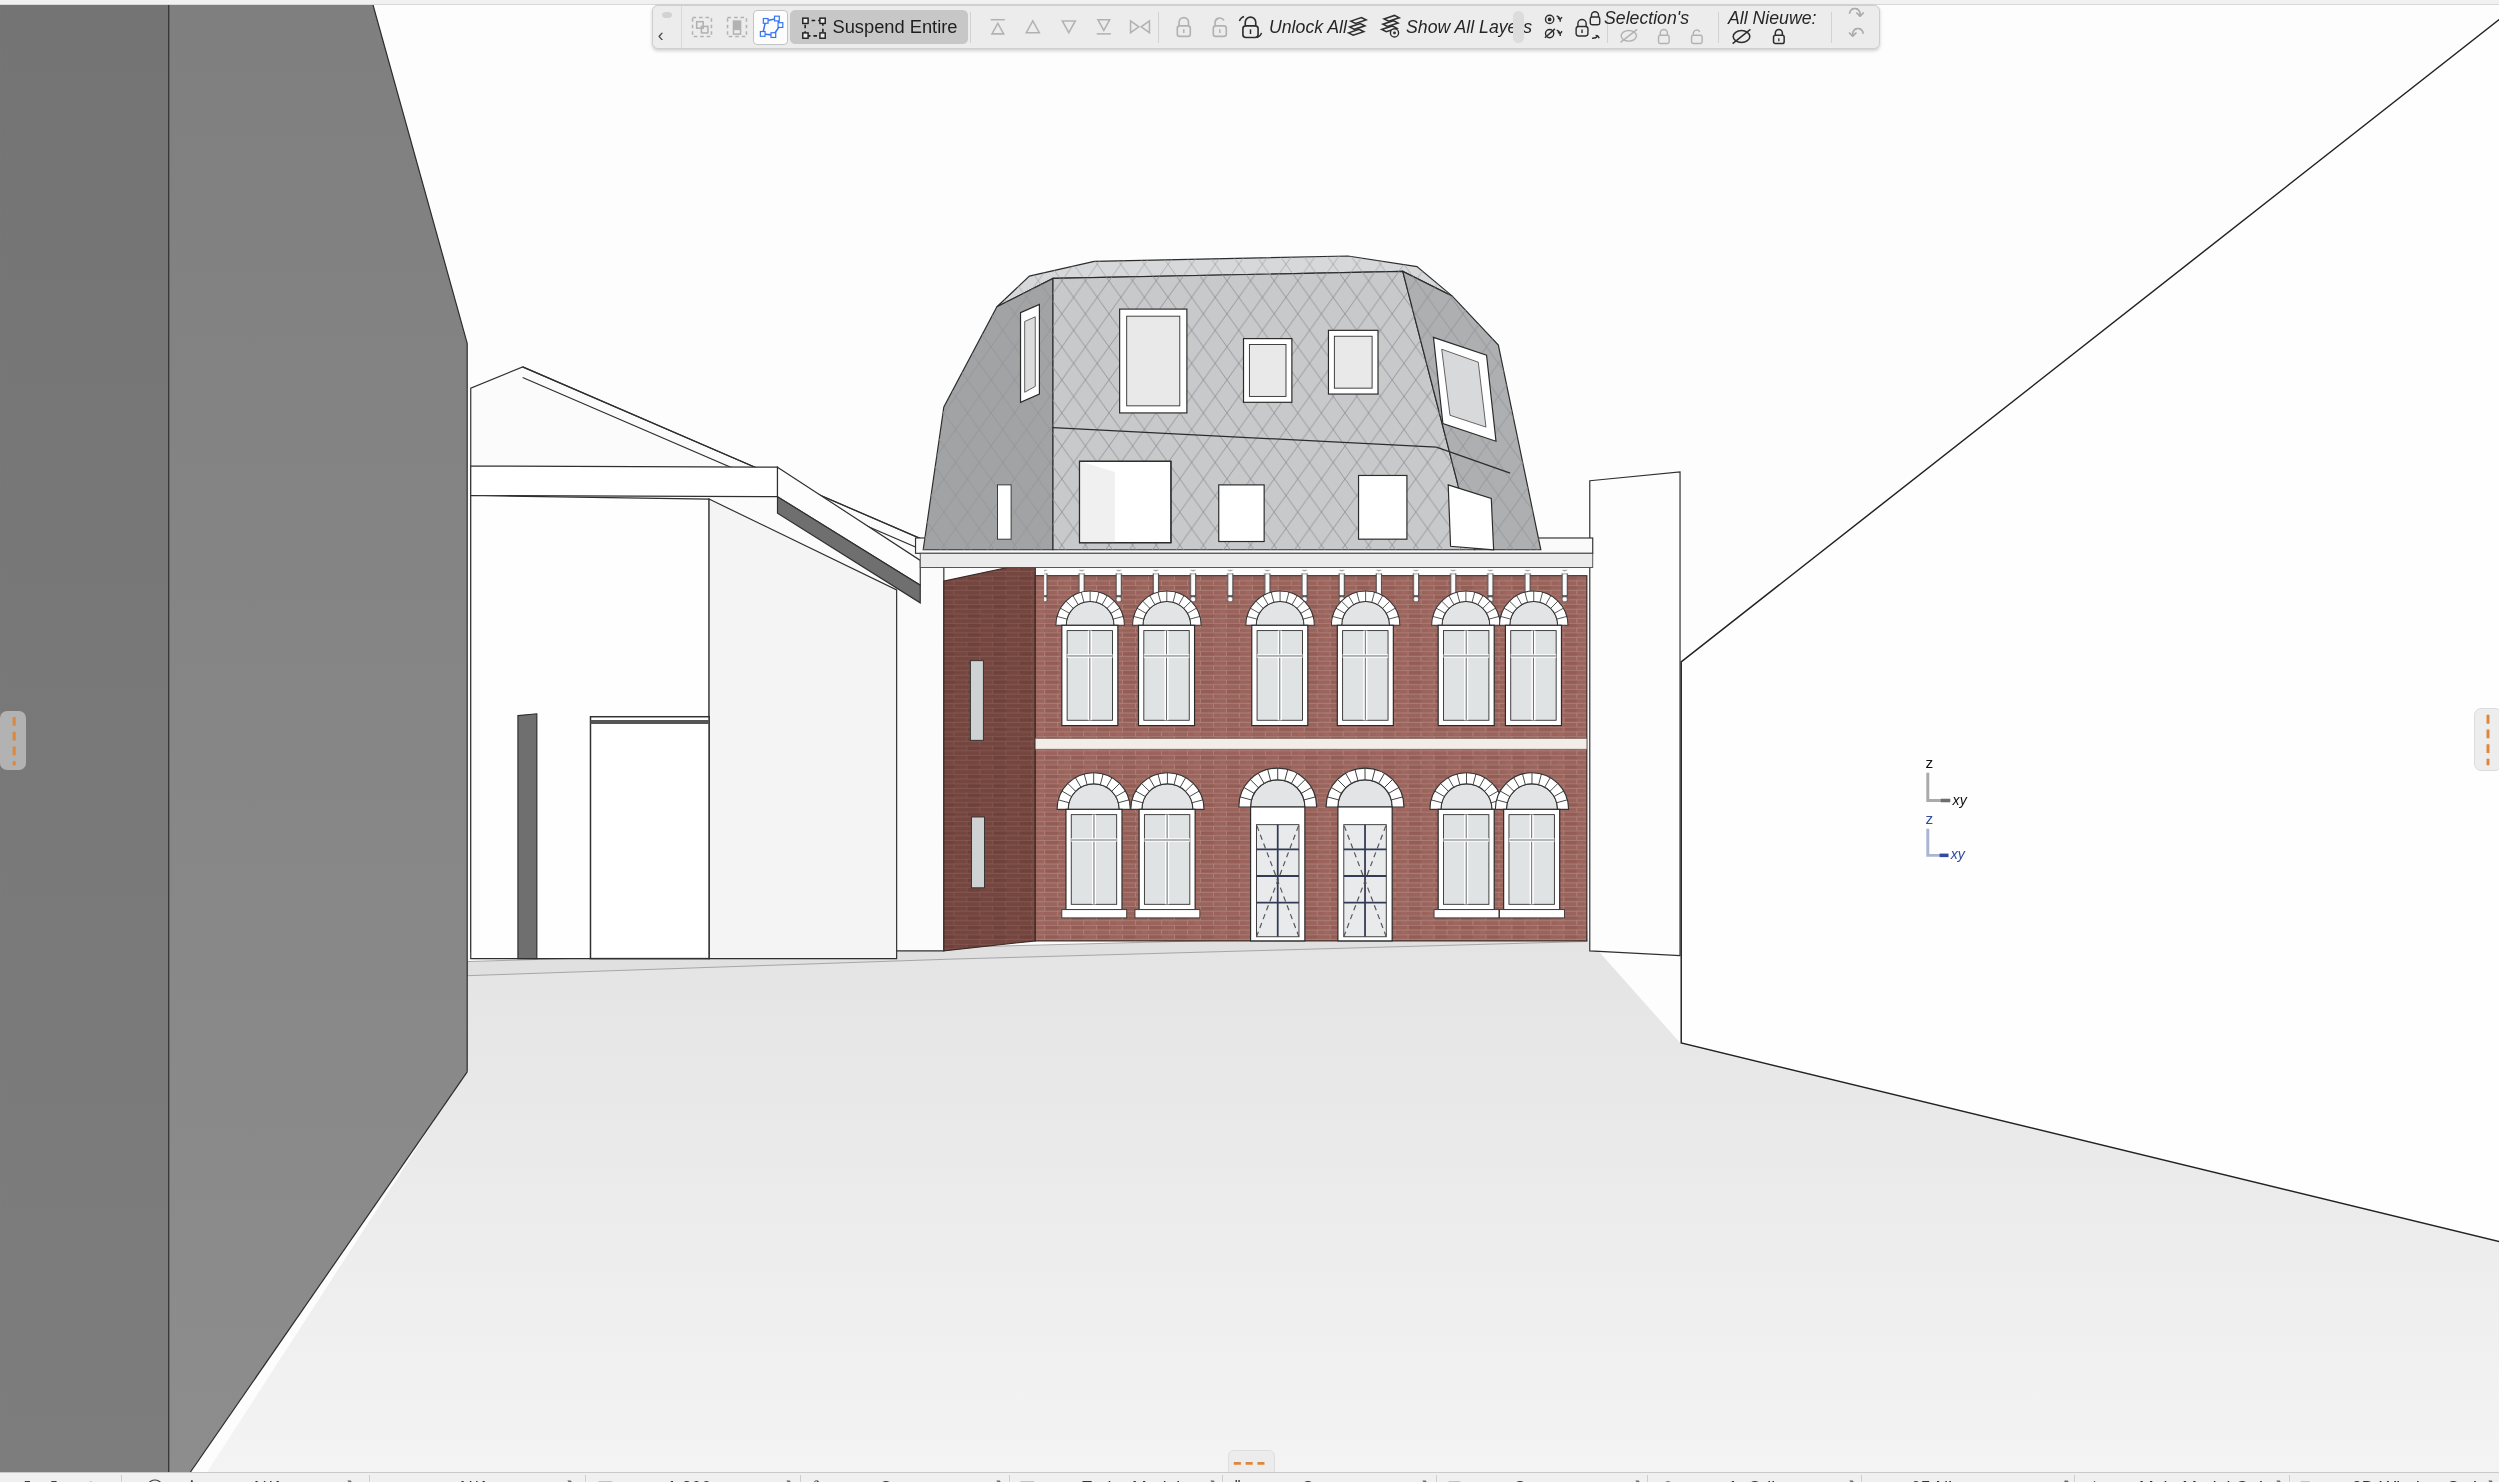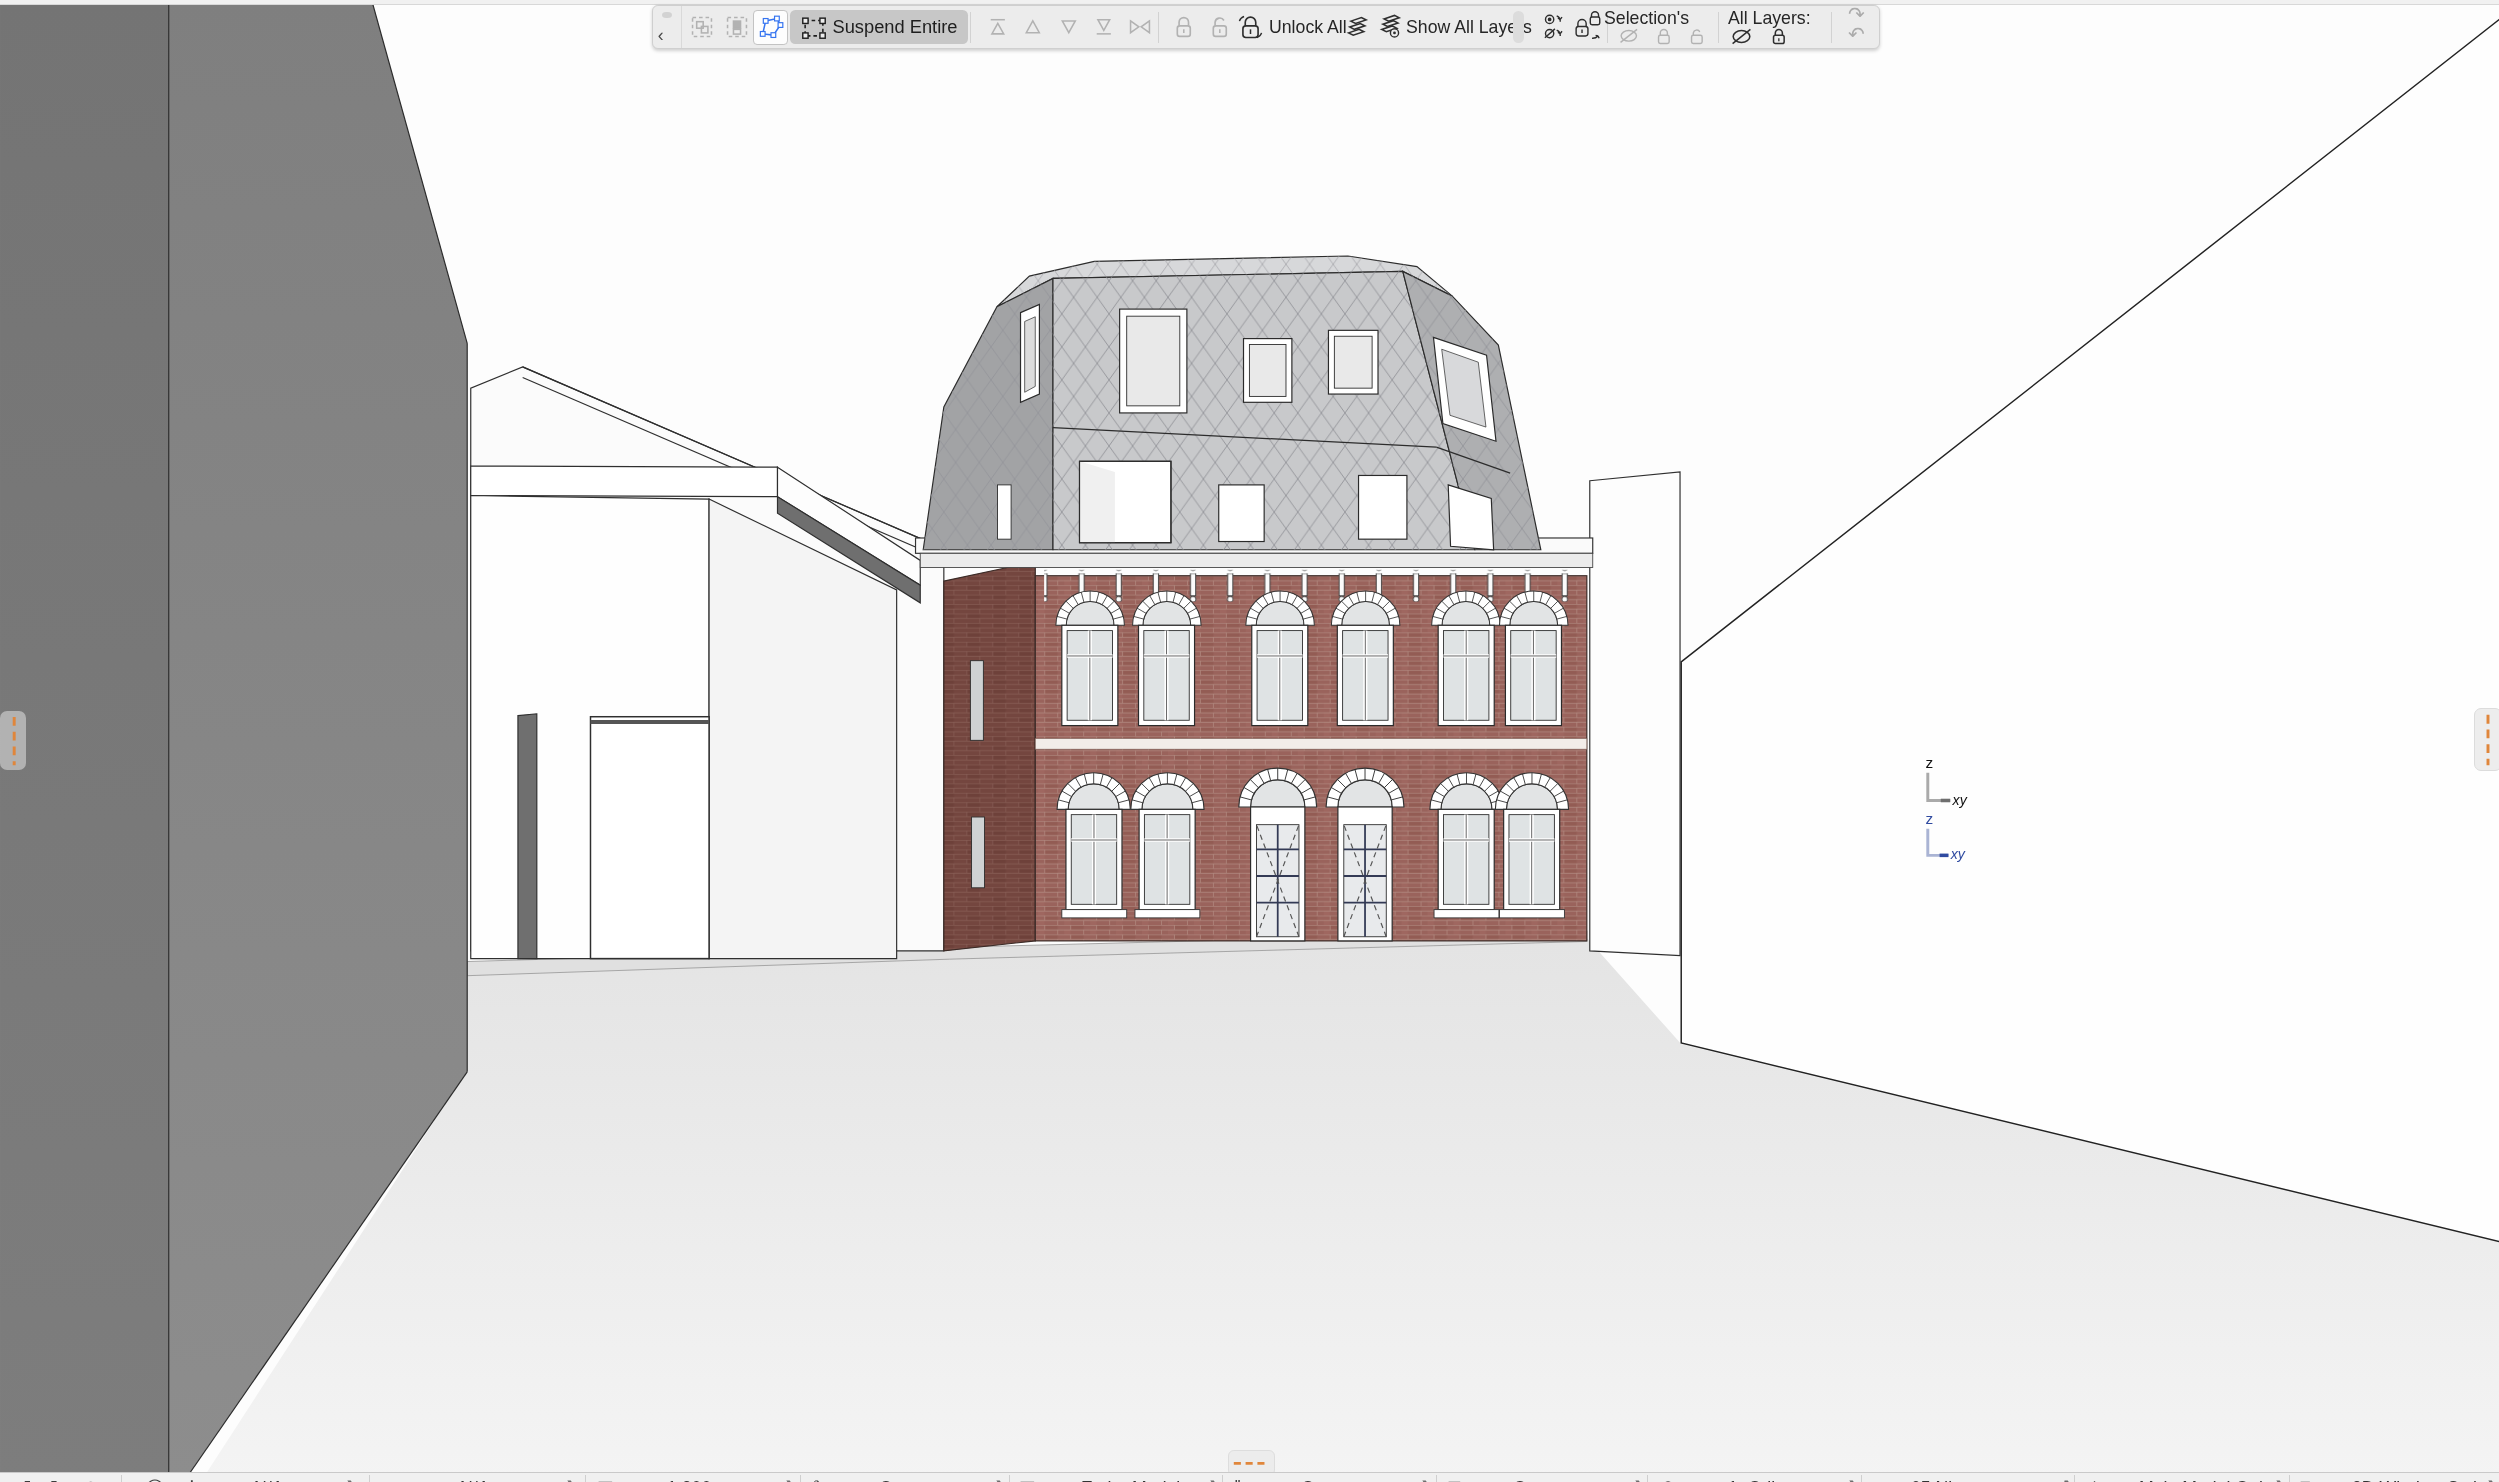--- a/index.html
+++ b/index.html
@@ -29,21 +29,21 @@
   .tb-collapse{left:4.7px;top:21px;font-size:17.7px;color:#4a4a4a;line-height:17.7px;}
   .tb-btn{width:33px;height:33px;top:4.7px;border-radius:4.1px;display:flex;align-items:center;justify-content:center;}
   .tb-btn.raised{background:#fdfdfd;border:0.6px solid #c3c3c3;}
   .tb-toggle{
     top:4.1px;height:34px;border-radius:5.3px;background:#c7c7c7;
     display:flex;align-items:center;gap:5.9px;padding:0 10.6px;position:absolute;
   }
   .tb-toggle .lbl{position:static;font-size:18.3px;color:#1e1e1e;white-space:nowrap;}
   .tb-toggle svg{position:static;}
   .tb-sep{top:5.9px;width:0.6px;height:31px;background:#d2d2d2;}
-  .tb-label{font-size:17.7px;color:#262626;white-space:nowrap;}
+  .tb-label{font-size:17.7px;color:#262626;white-space:nowrap;font-style:italic;}
   .tb-pill{top:5.3px;width:10.6px;height:32px;border-radius:5.3px;background:#dcdcdc;}
   .tb-uarr{font-size:20px;color:#ababab;line-height:17.7px;}
 
   
   .bottombar{
     position:absolute;left:0;top:1472px;width:2500px;height:27px;
     background:#f0f0f0;border-top:0.6px solid #c9c9c9;z-index:30;
   }
   .bottombar *{position:absolute;}
   .bb-icon{top:3.5px;font-size:17.7px;color:#3c3c3c;}
@@ -493,21 +493,21 @@
   </div>
   <div class="tb-btn" style="left:1032px;top:20px;width:23.6px;height:21px">
     <svg width="17.7" height="19" viewBox="0 0 30 32">
       <path d="M9 14 v-4 a6 6 0 0 1 11 -2" fill="none" stroke="#b2b2b2" stroke-width="2.4"></path>
       <rect x="6" y="14" width="18" height="14" rx="3" fill="none" stroke="#b2b2b2" stroke-width="2.4"></rect>
     </svg>
   </div>
 
   <div class="tb-sep" style="left:1065px"></div>
 
-  <div class="tb-label" style="left:1075px;top:2.4px">All Layers:</div>
+  <div class="tb-label" style="left:1075px;top:2.4px">All Nieuwe:</div>
   <div class="tb-btn" style="left:1075px;top:20px;width:27px;height:21px">
     <svg width="25" height="19" viewBox="0 0 42 32">
       <ellipse cx="21" cy="16" rx="14" ry="10" fill="none" stroke="#2e2e2e" stroke-width="2.6"></ellipse>
       <line x1="6" y1="28" x2="36" y2="4" stroke="#2e2e2e" stroke-width="2.6"></line>
     </svg>
   </div>
   <div class="tb-btn" style="left:1114px;top:20px;width:23.6px;height:21px">
     <svg width="17.7" height="19" viewBox="0 0 30 32">
       <path d="M9 14 v-4 a6 6 0 0 1 12 0 v4" fill="none" stroke="#2e2e2e" stroke-width="2.6"></path>
       <rect x="6" y="14" width="18" height="14" rx="3" fill="none" stroke="#2e2e2e" stroke-width="2.6"></rect>

